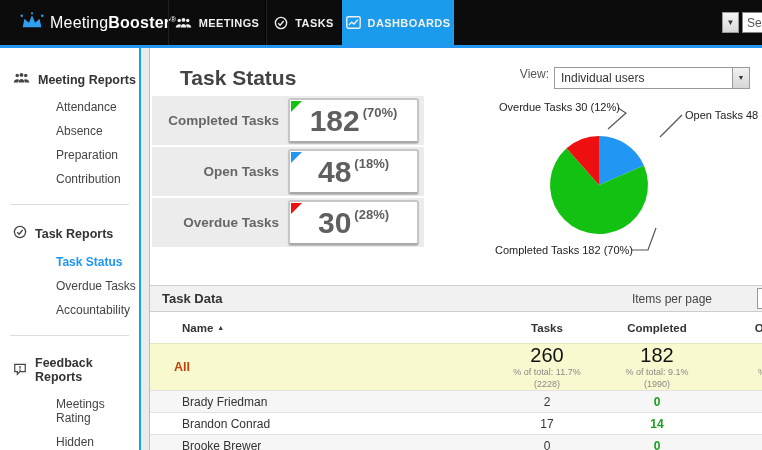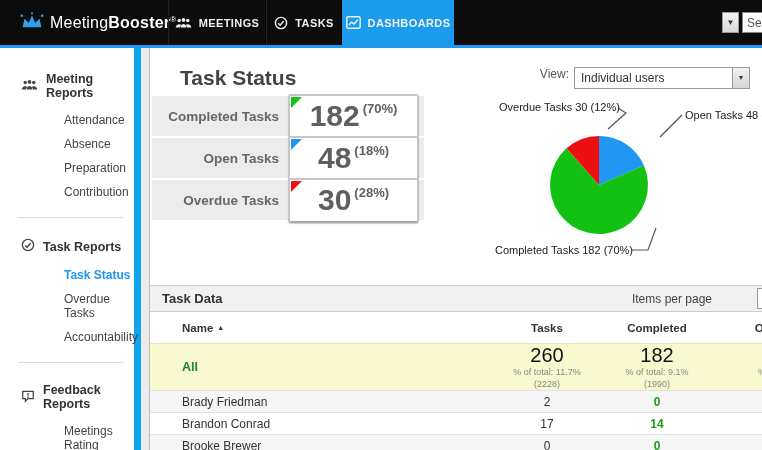--- a/index.html
+++ b/index.html
@@ -25,49 +25,49 @@
     border:1px solid #999; display:flex; align-items:center; justify-content:center;
     font-size:8px; color:#333; cursor:pointer; }
   .nav-search { width:70px; height:21px; border:1px solid #888; font-size:12px; padding:0 4px;
     font-family:"Liberation Sans", sans-serif; color:#333; }
   .nav-search::placeholder { color:#555; }
 
   .blue-line { height:3px; background:#2196f3; }
 
   
   .app { display:flex; height:402px; }
-  aside { width:141px; background:#fff; border-right:7px solid #0ea5e9; padding-top:24px; flex:none;padding-left:8px; }
+  aside { width:141px; background:#fff; border-right:2px solid #0ea5e9; padding-top:24px; flex:none; }
   .gutter { width:9px; background:#ebebeb; border-right:1px solid #bdbdbd; flex:none; }
   .side-head { display:flex; align-items:center; gap:8px; padding-left:13px;
     font-size:12.5px; font-weight:700; color:#333; margin-bottom:8px; }
   .side-head svg { color:#444; flex:none; }
   .side-items { list-style:none; }
   .side-items li { padding:5px 0 5px 46px; font-size:12px; color:#444; cursor:pointer;margin-left:10px; }
   .side-items li.active { color:#2196f3; font-weight:700; }
   .side-div { border:none; border-top:1px solid #ddd; margin:13px 10px 20px 10px; }
 
   main { flex:1; position:relative; overflow:hidden; background:#fff; }
 
   
   .page-head { display:flex; align-items:center; justify-content:space-between;
     padding:13px 12px 0 30px; height:46px; }
   .page-title { font-size:21px; font-weight:700; color:#444; }
   .view-ctl { display:flex; align-items:flex-start; gap:5px; }
   .view-label { font-size:12px; color:#555; }
-  .view-select { width:176px; height:22px; background:#fff; border:1px solid #999;
+  .view-select { width:196px; height:22px; background:#fff; border:1px solid #999;
     display:flex; align-items:center; cursor:pointer; }
   .view-value { flex:1; font-size:12px; color:#333; padding-left:6px; }
   .view-arrow { width:17px; height:100%; background:linear-gradient(#f2f2f2,#d6d6d6);
     border-left:1px solid #999; display:flex; align-items:center; justify-content:center;
     font-size:7px; color:#333; }
 
   
   .stats-pie { position:relative; height:168px; margin:2px 0 0 2px; }
   .stats { width:272px; }
-  .stat-row { display:flex; align-items:center; height:40px; margin-bottom:2px; background:#ececec; }
+  .stat-row { display:flex; align-items:center; height:49px; margin-bottom:2px; background:#ececec; }
   .stat-label { flex:1; text-align:right; font-size:13.5px; font-weight:700; color:#666; padding-right:9px; }
   .stat-box { width:131px; height:45px; margin-right:5px; background:#fff; position:relative;
     border:2px solid #c6c6c6; border-bottom-color:#a9a9a9; border-radius:3px;
     box-shadow:0 1px 1px rgba(0,0,0,.2); display:flex; align-items:center; justify-content:center; }
   .stat-corner { position:absolute; top:1px; left:1px; width:0; height:0;
     border-top:11px solid #13c113; border-right:11px solid transparent; }
   .stat-num { font-size:30px; font-weight:700; color:#5f5f5f; }
   .stat-pct { font-size:13px; font-weight:700; color:#5f5f5f; position:relative; top:-8px; margin-left:3px; }
 
   .pie-area { position:absolute; left:320px; top:0; width:292px; height:168px; }
@@ -85,21 +85,21 @@
   .bar-right { display:flex; align-items:center; gap:4px; font-size:12px; color:#444; }
   .ipp-box { width:46px; height:21px; background:#fff; border:1px solid #999; position:relative; right:-41px; }
 
   .ttable { width:694px; }
   .tgrid { display:grid; grid-template-columns:342px 110px 110px 132px; align-items:center; }
   .thead { height:31px; }
   .th { font-size:11.5px; font-weight:700; color:#333; text-align:center; }
   .th-name { text-align:left; padding-left:32px; }
   .sort-arrow { font-size:7px; color:#333; position:relative; top:-2px; margin-left:4px; }
   .row-all { background:#f9f9d0; border-top:1px solid #e6e6c0; height:47px; }
-  .all-name { font-size:12.5px; font-weight:700; color:#15803d; padding-left:32px; }
+  .all-name { font-size:12.5px; font-weight:700; color:#c2410c; padding-left:24px; }
   .num-cell { text-align:center; line-height:1; }
   .big-num { font-size:20px; color:#111; }
   .sub { font-size:9px; color:#888; line-height:10px; margin-top:2px; }
   .trow { height:22px; border-top:1px solid #e2e2e2; font-size:12px; color:#333; }
   .trow:nth-child(odd) { background:#f6f6f6; }
   .td-name { padding-left:32px; }
   .td-center { text-align:center; }
   .td-green { text-align:center; color:#18a018; font-weight:700; }
 </style>
 </head>

